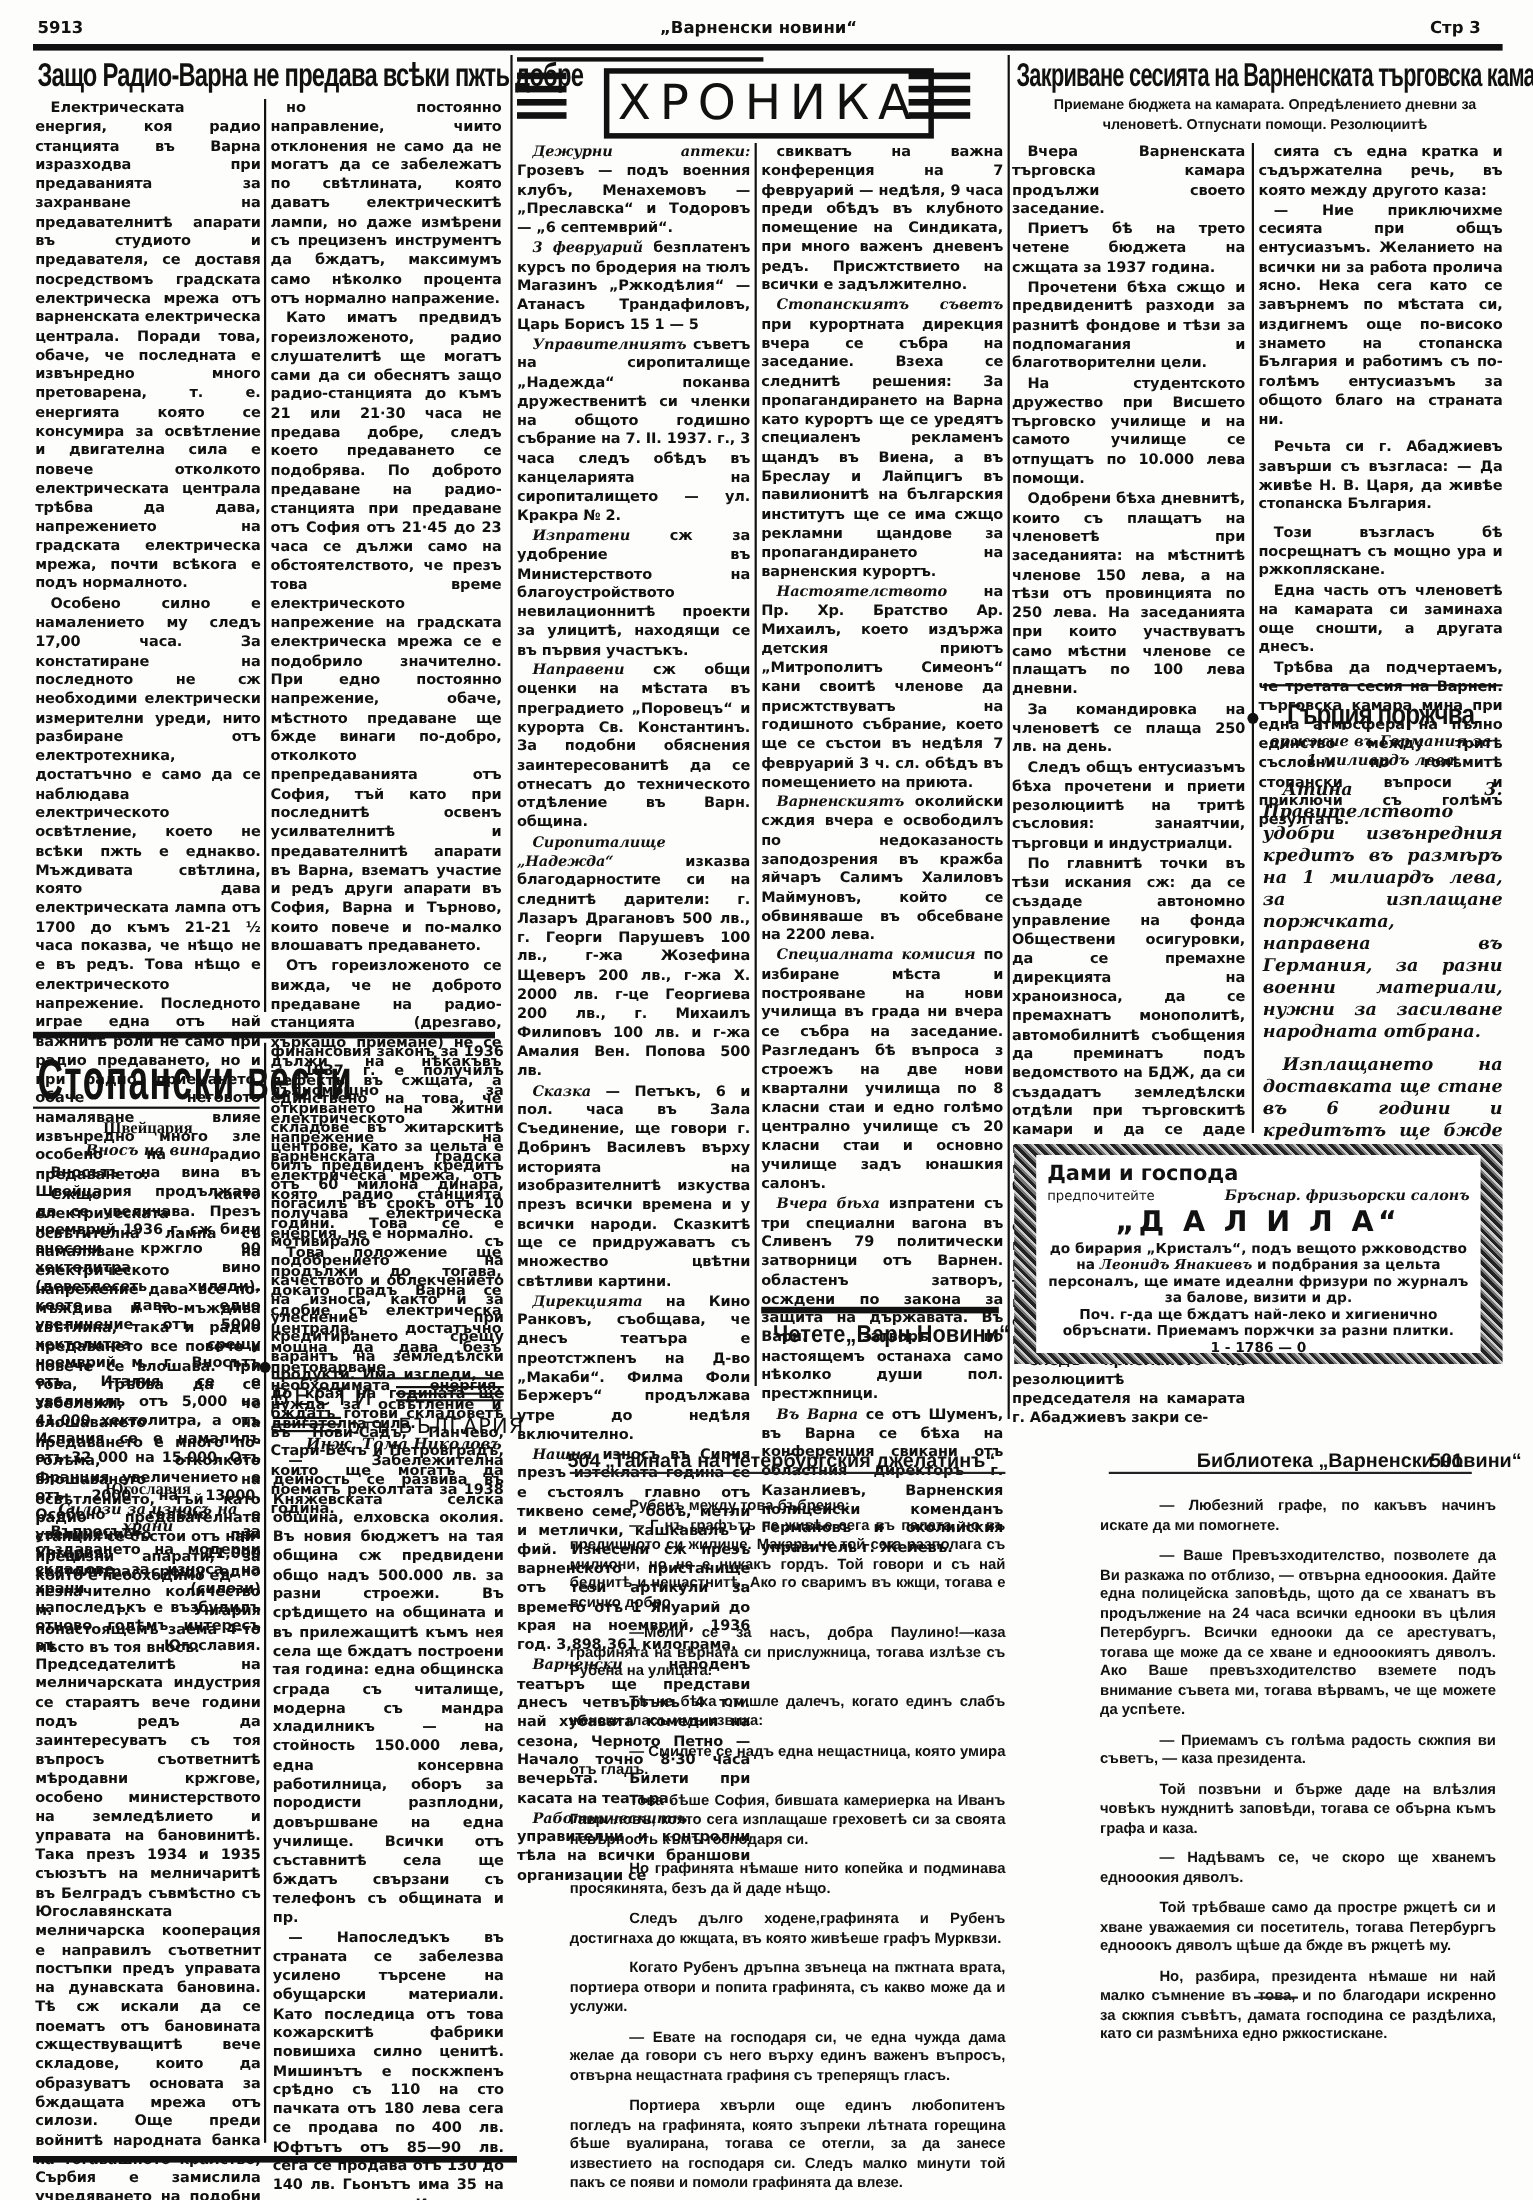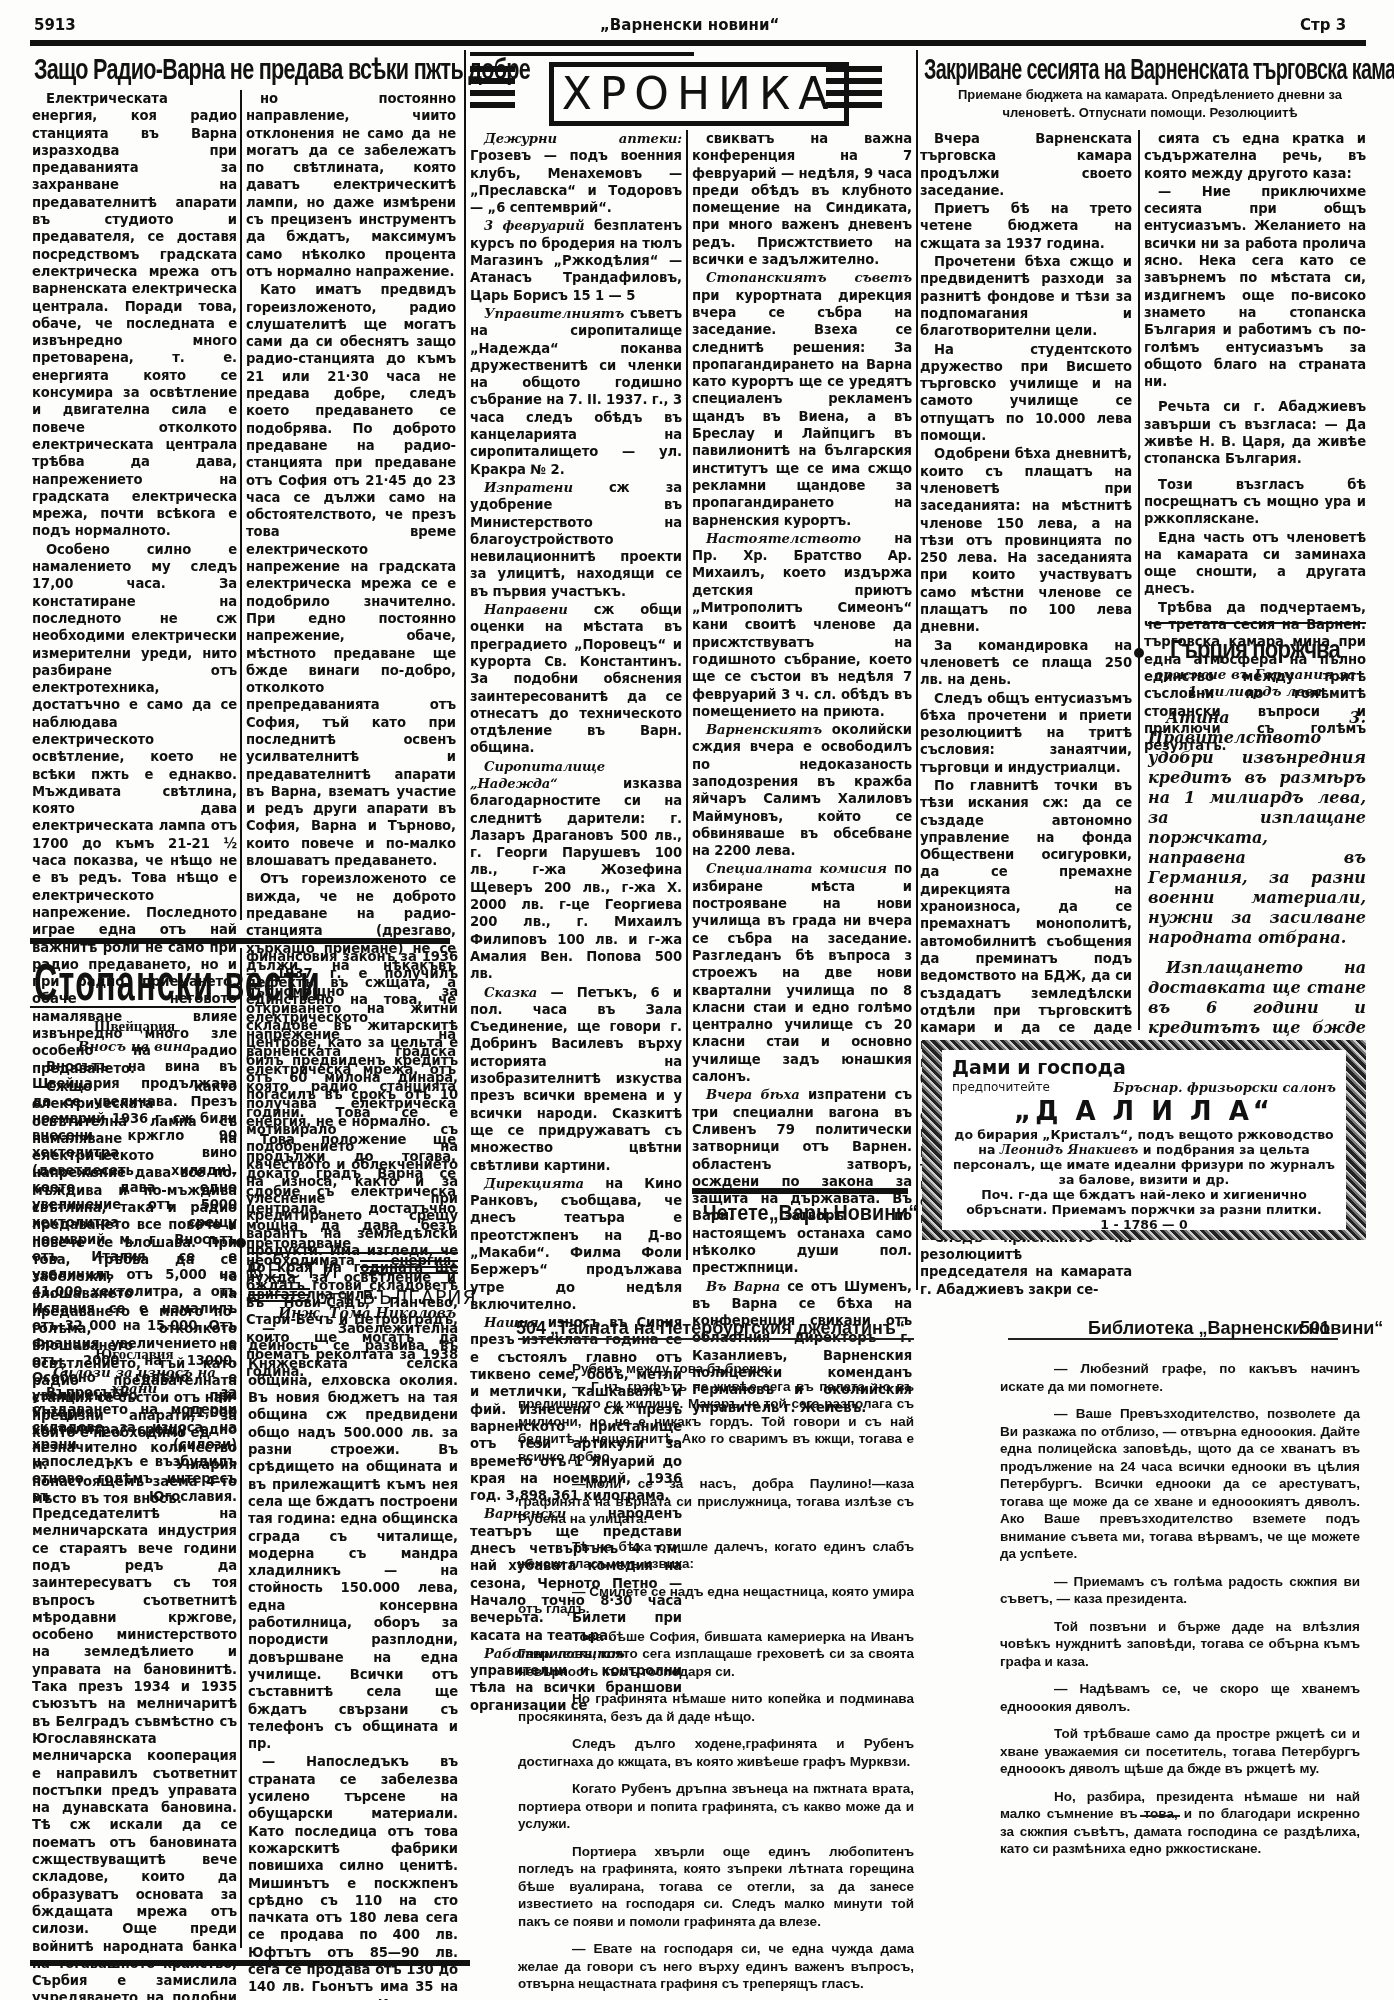--- a/index.html
+++ b/index.html
@@ -193,22 +193,22 @@
 <div class="abs book" style="left:518px;top:1360px;width:396px;">
   <p style="margin-bottom:0;">Рубенъ между това бъбреше:</p>
   <p>— Г нъ графътъ не живѣе сега въ палата, но въ предишното си жилище. Макаръ че той сега разполага съ милиони, но не е никакъ гордъ. Той говори и съ най беднитѣ и нещастнитѣ. Ако го сваримъ въ кжщи, тогава е всичко добро.</p>
   <p>—Моли се за насъ, добра Паулино!—каза графинята на вѣрната си прислужница, тогава излѣзе съ Рубена на улицата.</p>
   <p>Тѣ не бѣха отишле далечъ, когато единъ слабъ женски гласъ имъ извика:</p>
   <p>— Смилете се надъ една нещастница, която умира отъ гладъ.</p>
   <p>Това бѣше София, бившата камериерка на Иванъ Гавриловъ, която сега изплащаше греховетѣ си за своята невѣрность къмъ господаря си.</p>
   <p>Но графинята нѣмаше нито копейка и подминава просякинята, безъ да й даде нѣщо.</p>
   <p>Следъ дълго ходене,графинята и Рубенъ достигнаха до кжщата, въ която живѣеше графъ Мурквзи.</p>
   <p>Когато Рубенъ дръпна звънеца на пжтната врата, портиера отвори и попита графинята, съ какво може да и услужи.</p>
+  <p>— Евате на господаря си, че една чужда дама желае да говори съ него върху единъ важенъ въпросъ, отвърна нещастната графиня съ треперящъ гласъ.</p>
   <p>Портиера хвърли още единъ любопитенъ погледъ на графинята, която зъпреки лѣтната горещина бѣше вуалирана, тогава се отегли, за да занесе известието на господаря си. Следъ малко минути той пакъ се появи и помоли графинята да влезе.</p>
-  <p>— Евате на господаря си, че една чужда дама желае да говори съ него върху единъ важенъ въпросъ, отвърна нещастната графиня съ треперящъ гласъ.</p>
 
 </div>
 
 <div class="abs book" style="left:1000px;top:1360px;width:360px;">
   <p>— Любезний графе, по какъвъ начинъ искате да ми помогнете.</p>
   <p>— Ваше Превъзходителство, позволете да Ви разкажа по отблизо, — отвърна еднооокия. Дайте една полицейска заповѣдь, щото да се хванатъ въ продължение на 24 часа всички еднооки въ цѣлия Петербургъ. Всички еднооки да се арестуватъ, тогава ще може да се хване и еднооокиятъ дяволъ. Ако Ваше превъзходителство вземете подъ внимание съвета ми, тогава вѣрвамъ, че ще можете да успѣете.</p>
   <p>— Приемамъ съ голѣма радость скжпия ви съветъ, — каза президента.</p>
   <p>Той позвъни и бърже даде на влѣзлия човѣкъ нужднитѣ заповѣди, тогава се обърна къмъ графа и каза.</p>
   <p>— Надѣвамъ се, че скоро ще хванемъ еднооокия дяволъ.</p>
   <p>Той трѣбваше само да простре ржцетѣ си и хване уважаемия си посетитель, тогава Петербургъ еднооокъ дяволъ щѣше да бжде въ ржцетѣ му.</p>

